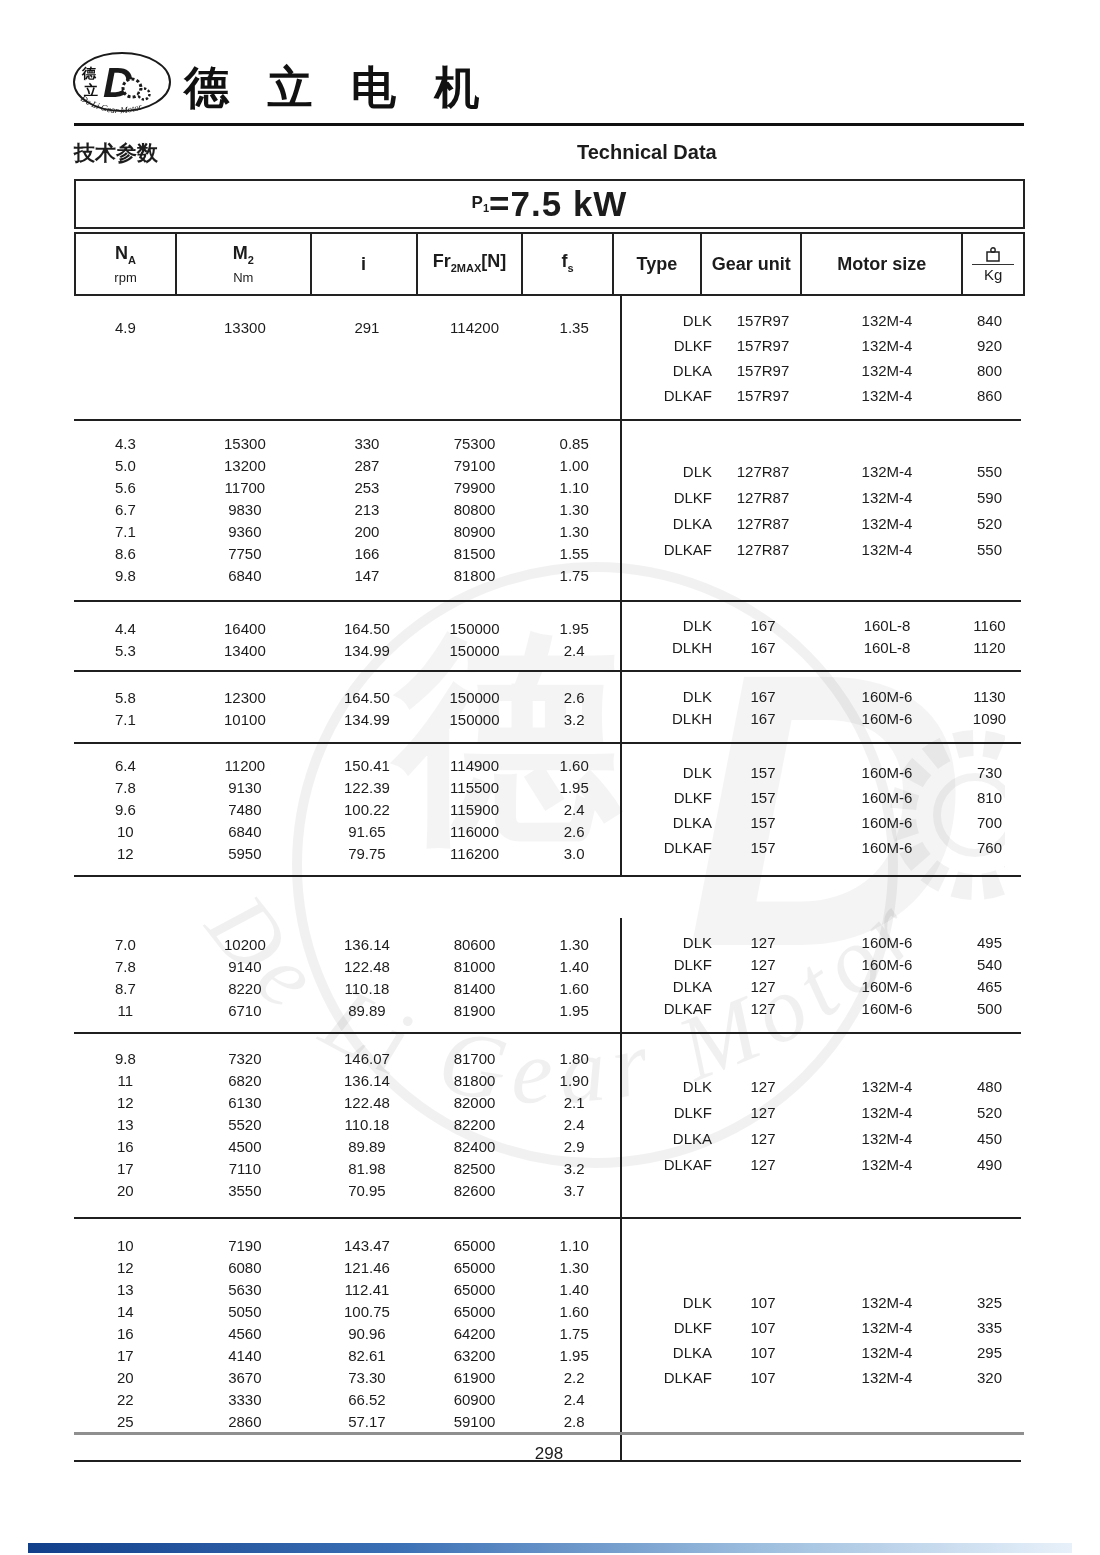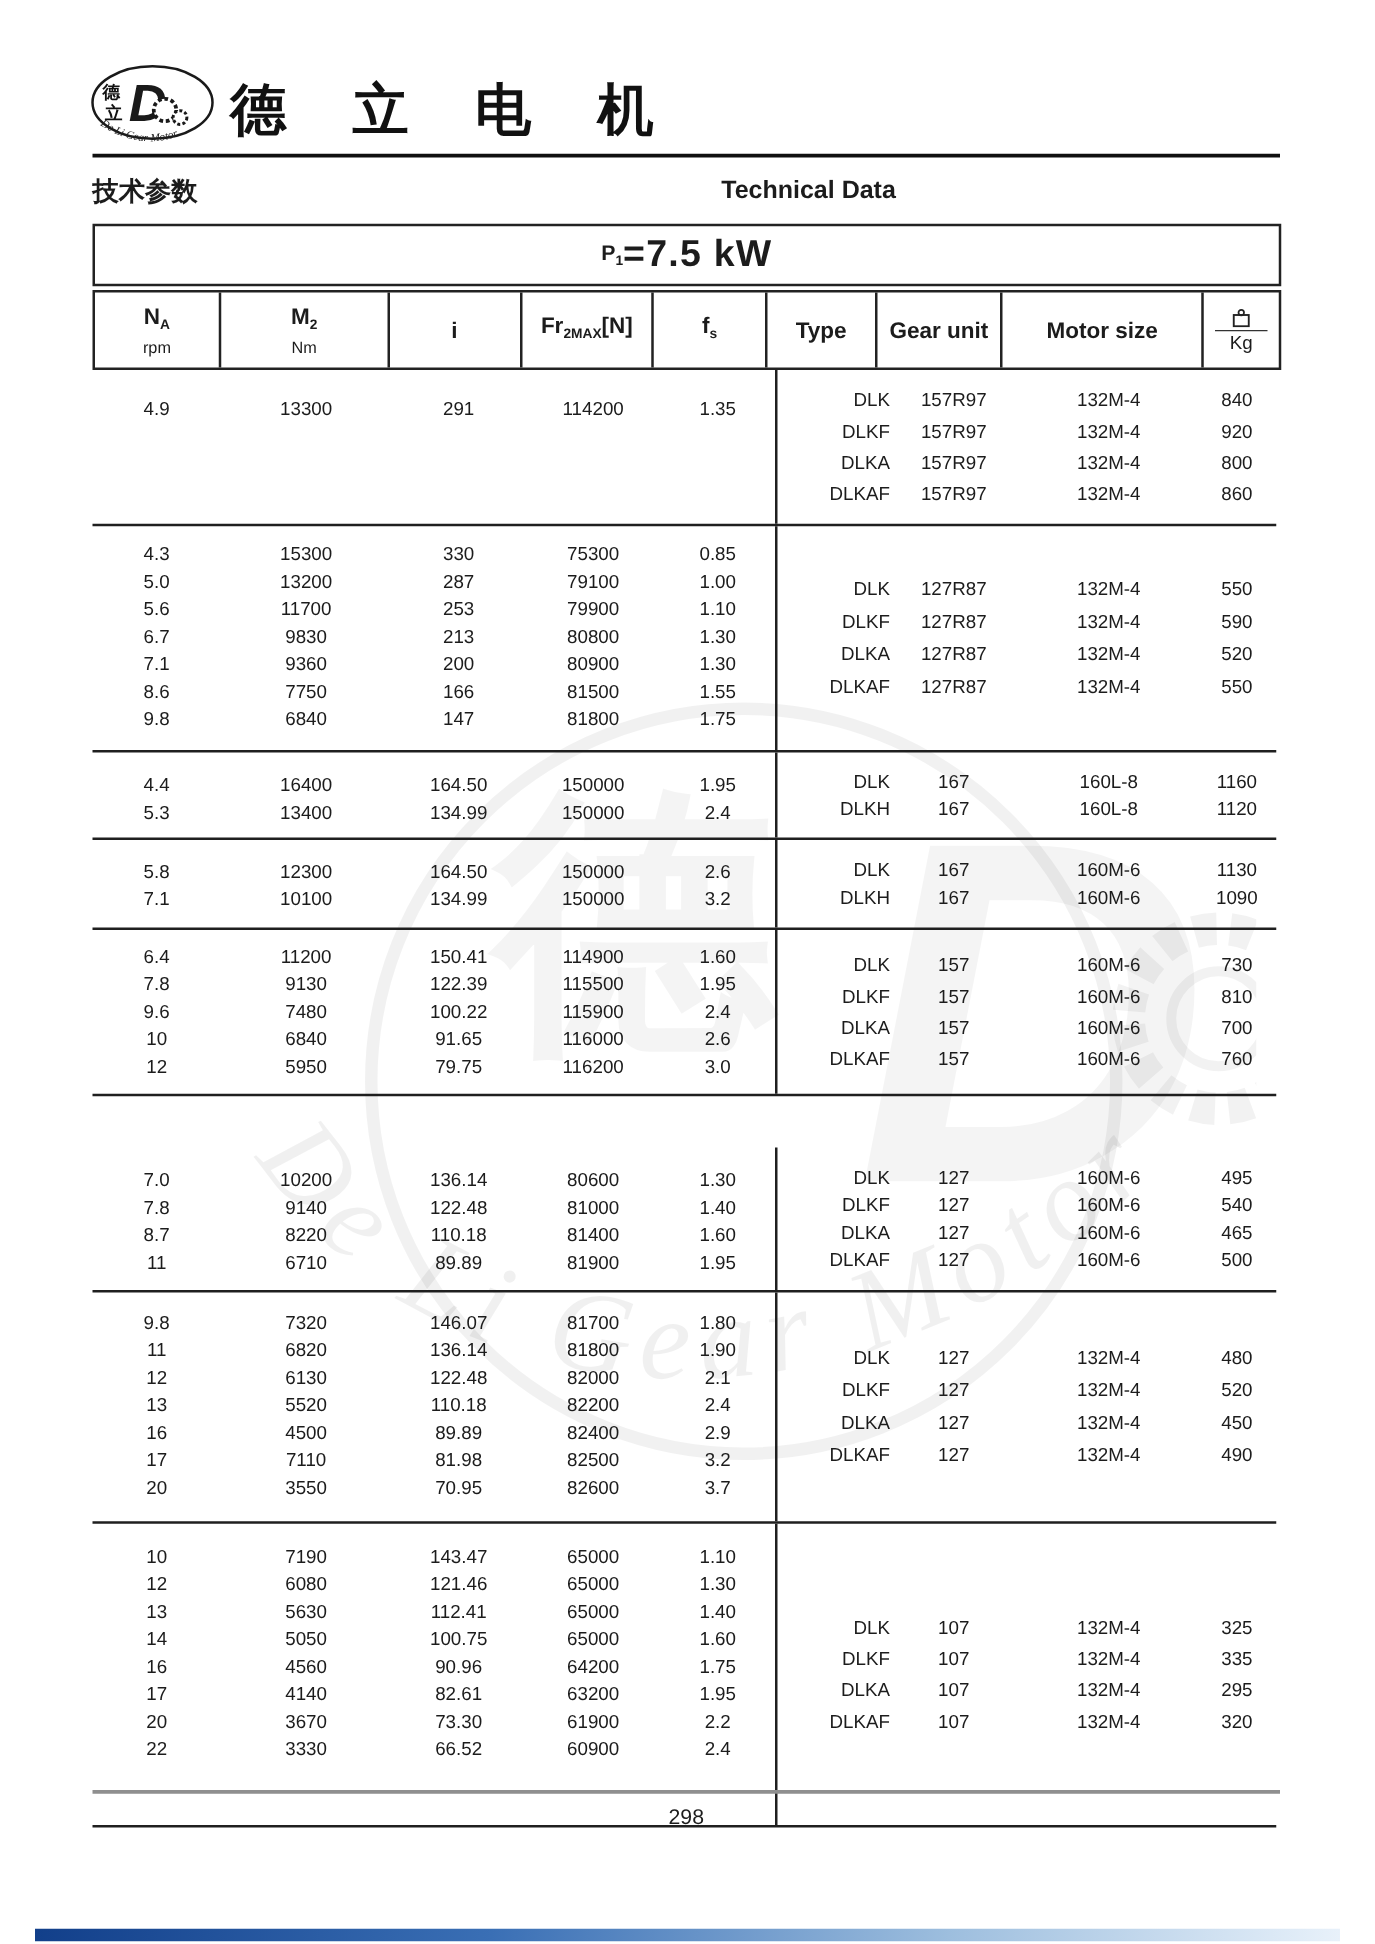--- a/index.html
+++ b/index.html
@@ -1,29 +1,29 @@
 <!DOCTYPE html>
 <html><head>
 <meta charset="utf-8">
 <style>
   html,body{margin:0;padding:0;background:#fff;}
   body{width:1100px;height:1555px;position:relative;font-family:"Liberation Sans","DejaVu Sans",sans-serif;color:#1c1c1c;overflow:hidden;}
   .abs{position:absolute;}
   .z1{z-index:1;}
   
   #logo{left:70px;top:50px;width:106px;height:76px;}
-  #brand-name{left:184px;top:58px;font-size:45px;font-weight:900;letter-spacing:13px;color:#111;font-family:Liberation Mono, monospace;}
+  #brand-name{left:184px;top:58px;font-size:45px;font-weight:900;letter-spacing:13px;color:#111;font-family:Liberation Sans, sans-serif;}
   #header-rule{left:74px;top:123px;width:950px;border-top:3px solid #101010;}
   #section-cn{left:74px;top:139px;font-size:21px;font-weight:700;}
   #section-en{left:577px;top:141px;font-size:20px;font-weight:700;}
   
   #power-box{left:74px;top:179px;width:947px;height:46px;border:2px solid #222;display:flex;align-items:center;justify-content:center;}
   #power-box .pfx{font-size:17px;font-weight:700;}
   #power-box .pfx sub{font-size:11px;}
-  #power-box .pval{font-size:30px;font-weight:800;letter-spacing:1px;}
+  #power-box .pval{font-size:35px;font-weight:800;letter-spacing:1px;}
   
   #col-header{left:74px;top:232px;width:947px;height:60px;border:2px solid #222;display:flex;box-sizing:content-box;background:transparent;}
   .hc{display:flex;flex-direction:column;align-items:center;justify-content:center;border-right:2px solid #222;box-sizing:border-box;}
   .hc:last-child{border-right:none;}
   .hmain{font-size:18px;font-weight:700;line-height:20px;}
   .hmain sub{font-size:11px;font-weight:700;}
   .hunit{font-size:13px;line-height:15px;}
   .w0{width:103px}.w1{width:137px}.w2{width:108px}.w3{width:108px}.w4{width:92px}
   .w5{width:90px}.w6{width:102px}.w7{width:164px}.w8{width:61px}
   .kg-div{width:42px;border-top:1px solid #333;margin:2px 0;}
@@ -554,20 +554,27 @@
           <span class="cell c3">61900</span>
           <span class="cell c4">2.2</span>
         </div>
         <div class="lrow">
           <span class="cell c0">22</span>
           <span class="cell c1">3330</span>
           <span class="cell c2">66.52</span>
           <span class="cell c3">60900</span>
           <span class="cell c4">2.4</span>
         </div>
+        <div class="lrow">
+          <span class="cell c0">25</span>
+          <span class="cell c1">2860</span>
+          <span class="cell c2">57.17</span>
+          <span class="cell c3">59100</span>
+          <span class="cell c4">2.8</span>
+        </div>
       </div>
       <div class="bright">
         <div class="rrow" style="height: 25px;">
           <span class="cell c5 type">DLK</span>
           <span class="cell c6">107</span>
           <span class="cell c7">132M-4</span>
           <span class="cell c8">325</span>
         </div>
         <div class="rrow" style="height: 25px;">
           <span class="cell c5 type">DLKF</span>

